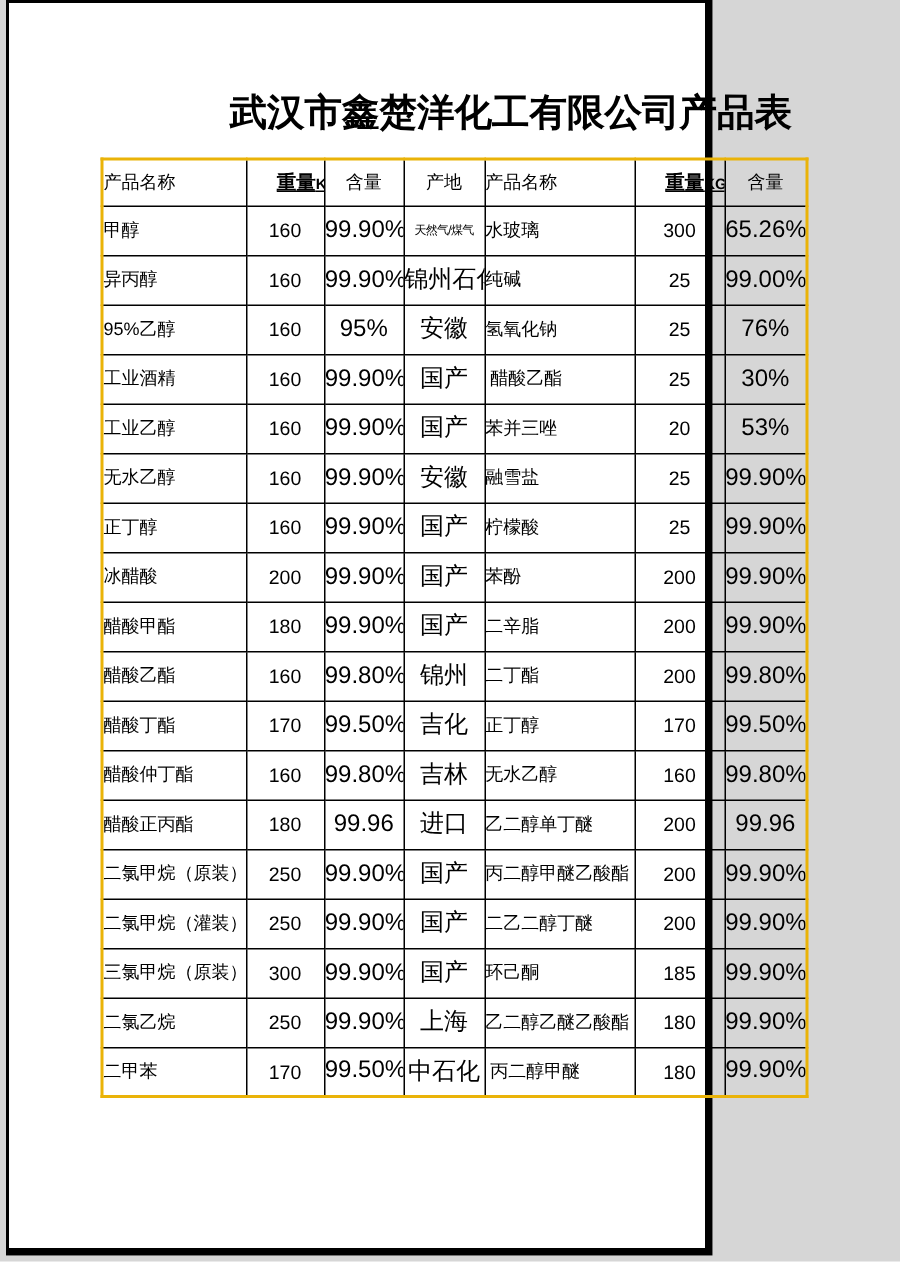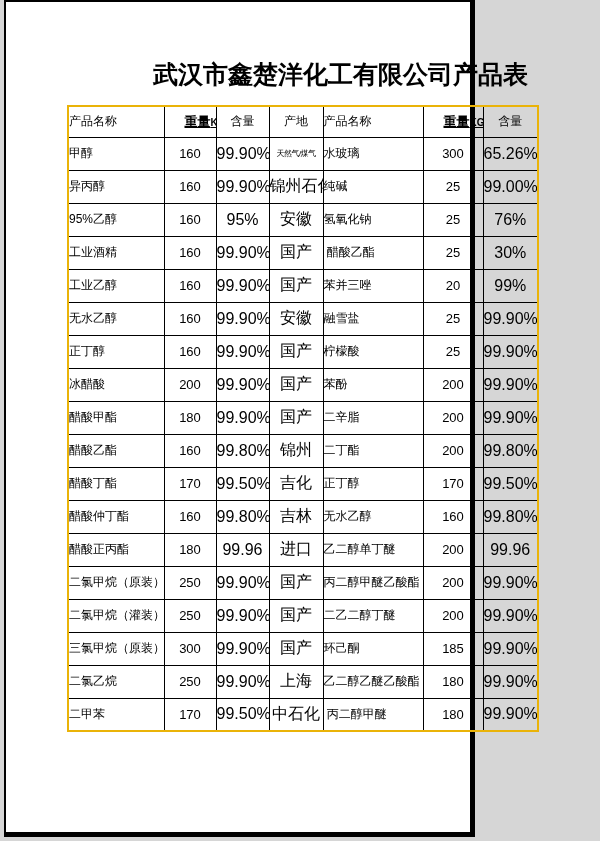--- a/index.html
+++ b/index.html
@@ -122,21 +122,21 @@
           <td class="num">25</td>
           <td class="pct">30%</td>
         </tr>
         <tr>
           <td class="name">工业乙醇</td>
           <td class="num">160</td>
           <td class="pct">99.90%</td>
           <td class="org">国产</td>
           <td class="name">苯并三唑</td>
           <td class="num">20</td>
-          <td class="pct">99%</td>
+          <td class="pct">53%</td>
         </tr>
         <tr>
           <td class="name">无水乙醇</td>
           <td class="num">160</td>
           <td class="pct">99.90%</td>
           <td class="org">安徽</td>
           <td class="name">融雪盐</td>
           <td class="num">25</td>
           <td class="pct">99.90%</td>
         </tr>

